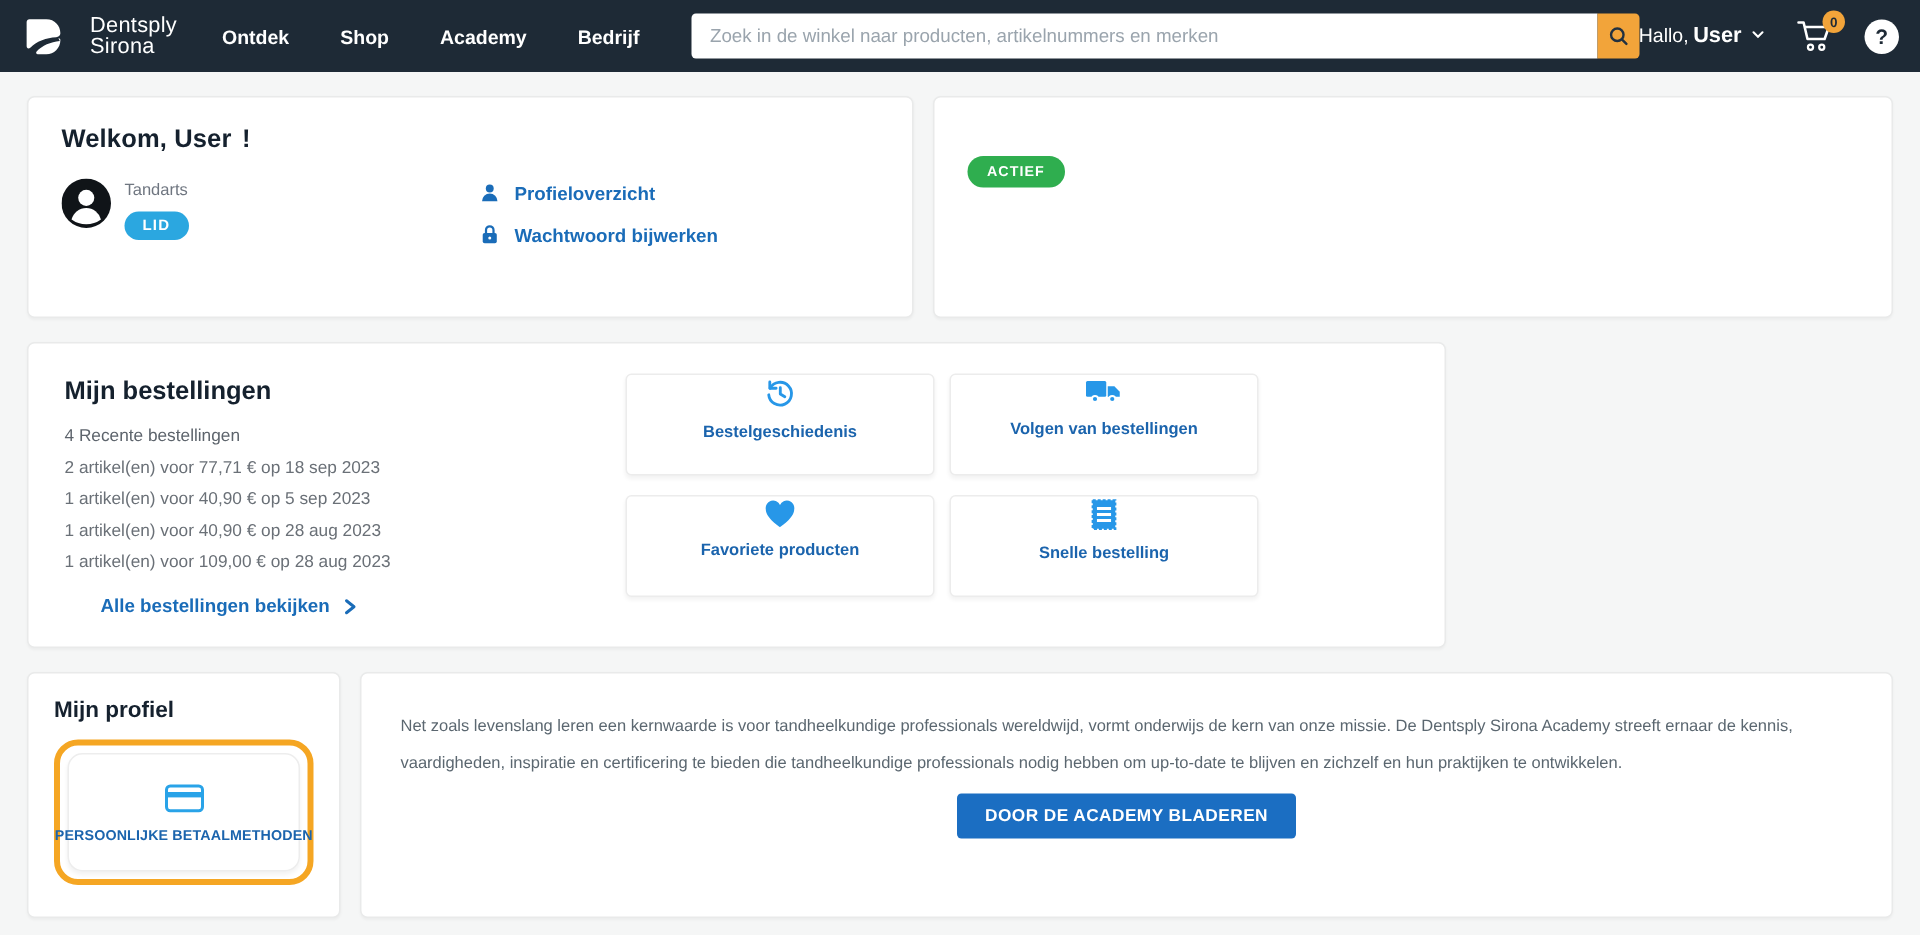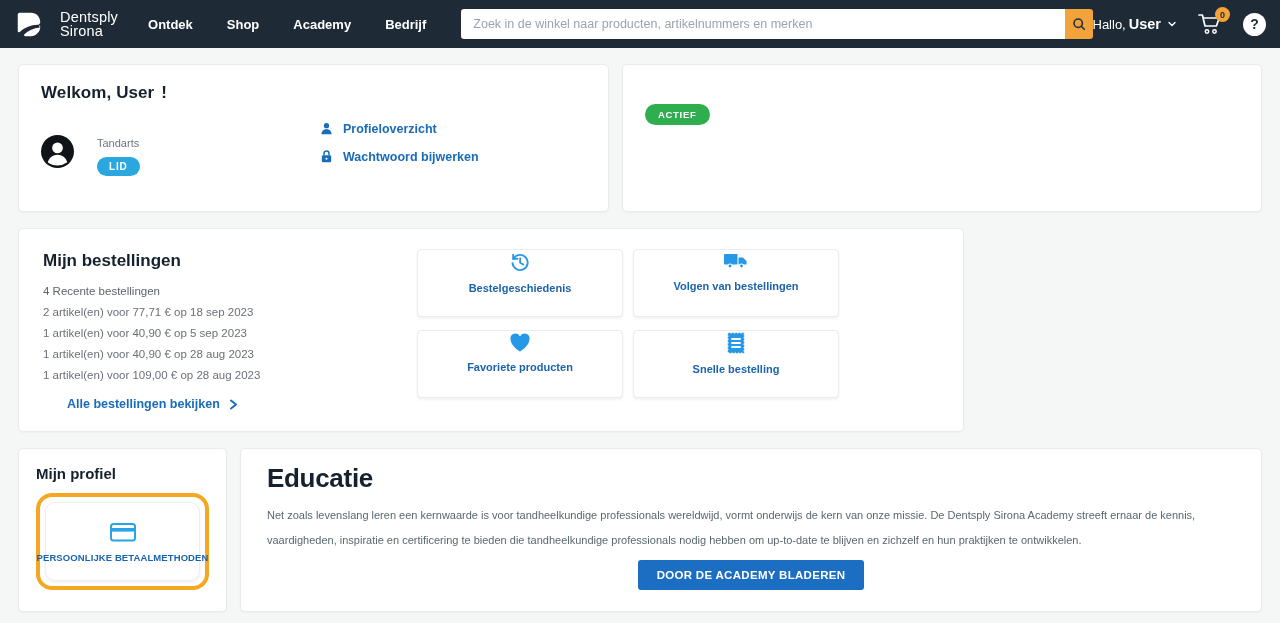--- a/index.html
+++ b/index.html
@@ -54,21 +54,21 @@
     background:#fff; border:1px solid #e9eaea; border-radius:5px;
     box-shadow:0 1px 2px rgba(0,0,0,.04);
   }
   .row { display:flex; gap:13px; margin-bottom:16px; }
 
   
   .welcome-card { width:591px; height:148px; padding:18px 22px; }
   .welcome-title { font-size:17px; font-weight:800; letter-spacing:.1px; }
   .welcome-title .excl { margin-left:7px; }
   .welcome-body { display:flex; margin-top:16px; }
-  .welcome-left { display:flex; gap:23px; width:278px;margin-top:16px; }
+  .welcome-left { display:flex; gap:9px; width:278px; }
   .avatar { width:33px; height:33px; flex:0 0 33px; }
   .role-label { font-size:11px; color:#6f7680; margin-top:2px; }
   .lid-badge {
     display:inline-block; margin-top:8px; background:#2ba7e0; color:#fff;
     font-size:10px; font-weight:700; letter-spacing:.8px;
     padding:4px 12px; border-radius:11px;
   }
   .welcome-links { display:flex; flex-direction:column; gap:13px; padding-top:2px; }
   .icon-link { display:flex; align-items:center; gap:9px; cursor:pointer; }
   .icon-link span { color:#1a6cb8; font-size:12.5px; font-weight:700; }
@@ -289,19 +289,18 @@
           <svg width="28" height="22" viewBox="0 0 28 22">
             <rect x="2" y="3" width="24" height="16.5" rx="2.5" fill="none" stroke="#29a3e8" stroke-width="2"></rect>
             <rect x="2.8" y="7" width="22.4" height="3.6" fill="#29a3e8"></rect>
           </svg>
           <div class="payment-label">PERSOONLIJKE BETAALMETHODEN</div>
         </div>
       </div>
     </div>
 
     <div class="card education-card">
-      <div class="education-title">Educatie</div>
       <div class="education-body">Net zoals levenslang leren een kernwaarde is voor tandheelkundige professionals wereldwijd, vormt onderwijs de kern van onze missie. De Dentsply Sirona Academy streeft ernaar de kennis, vaardigheden, inspiratie en certificering te bieden die tandheelkundige professionals nodig hebben om up-to-date te blijven en zichzelf en hun praktijken te ontwikkelen.</div>
       <button class="cta-btn">DOOR DE ACADEMY BLADEREN</button>
     </div>
   </div>
 
 </div>
 
 </body></html>

